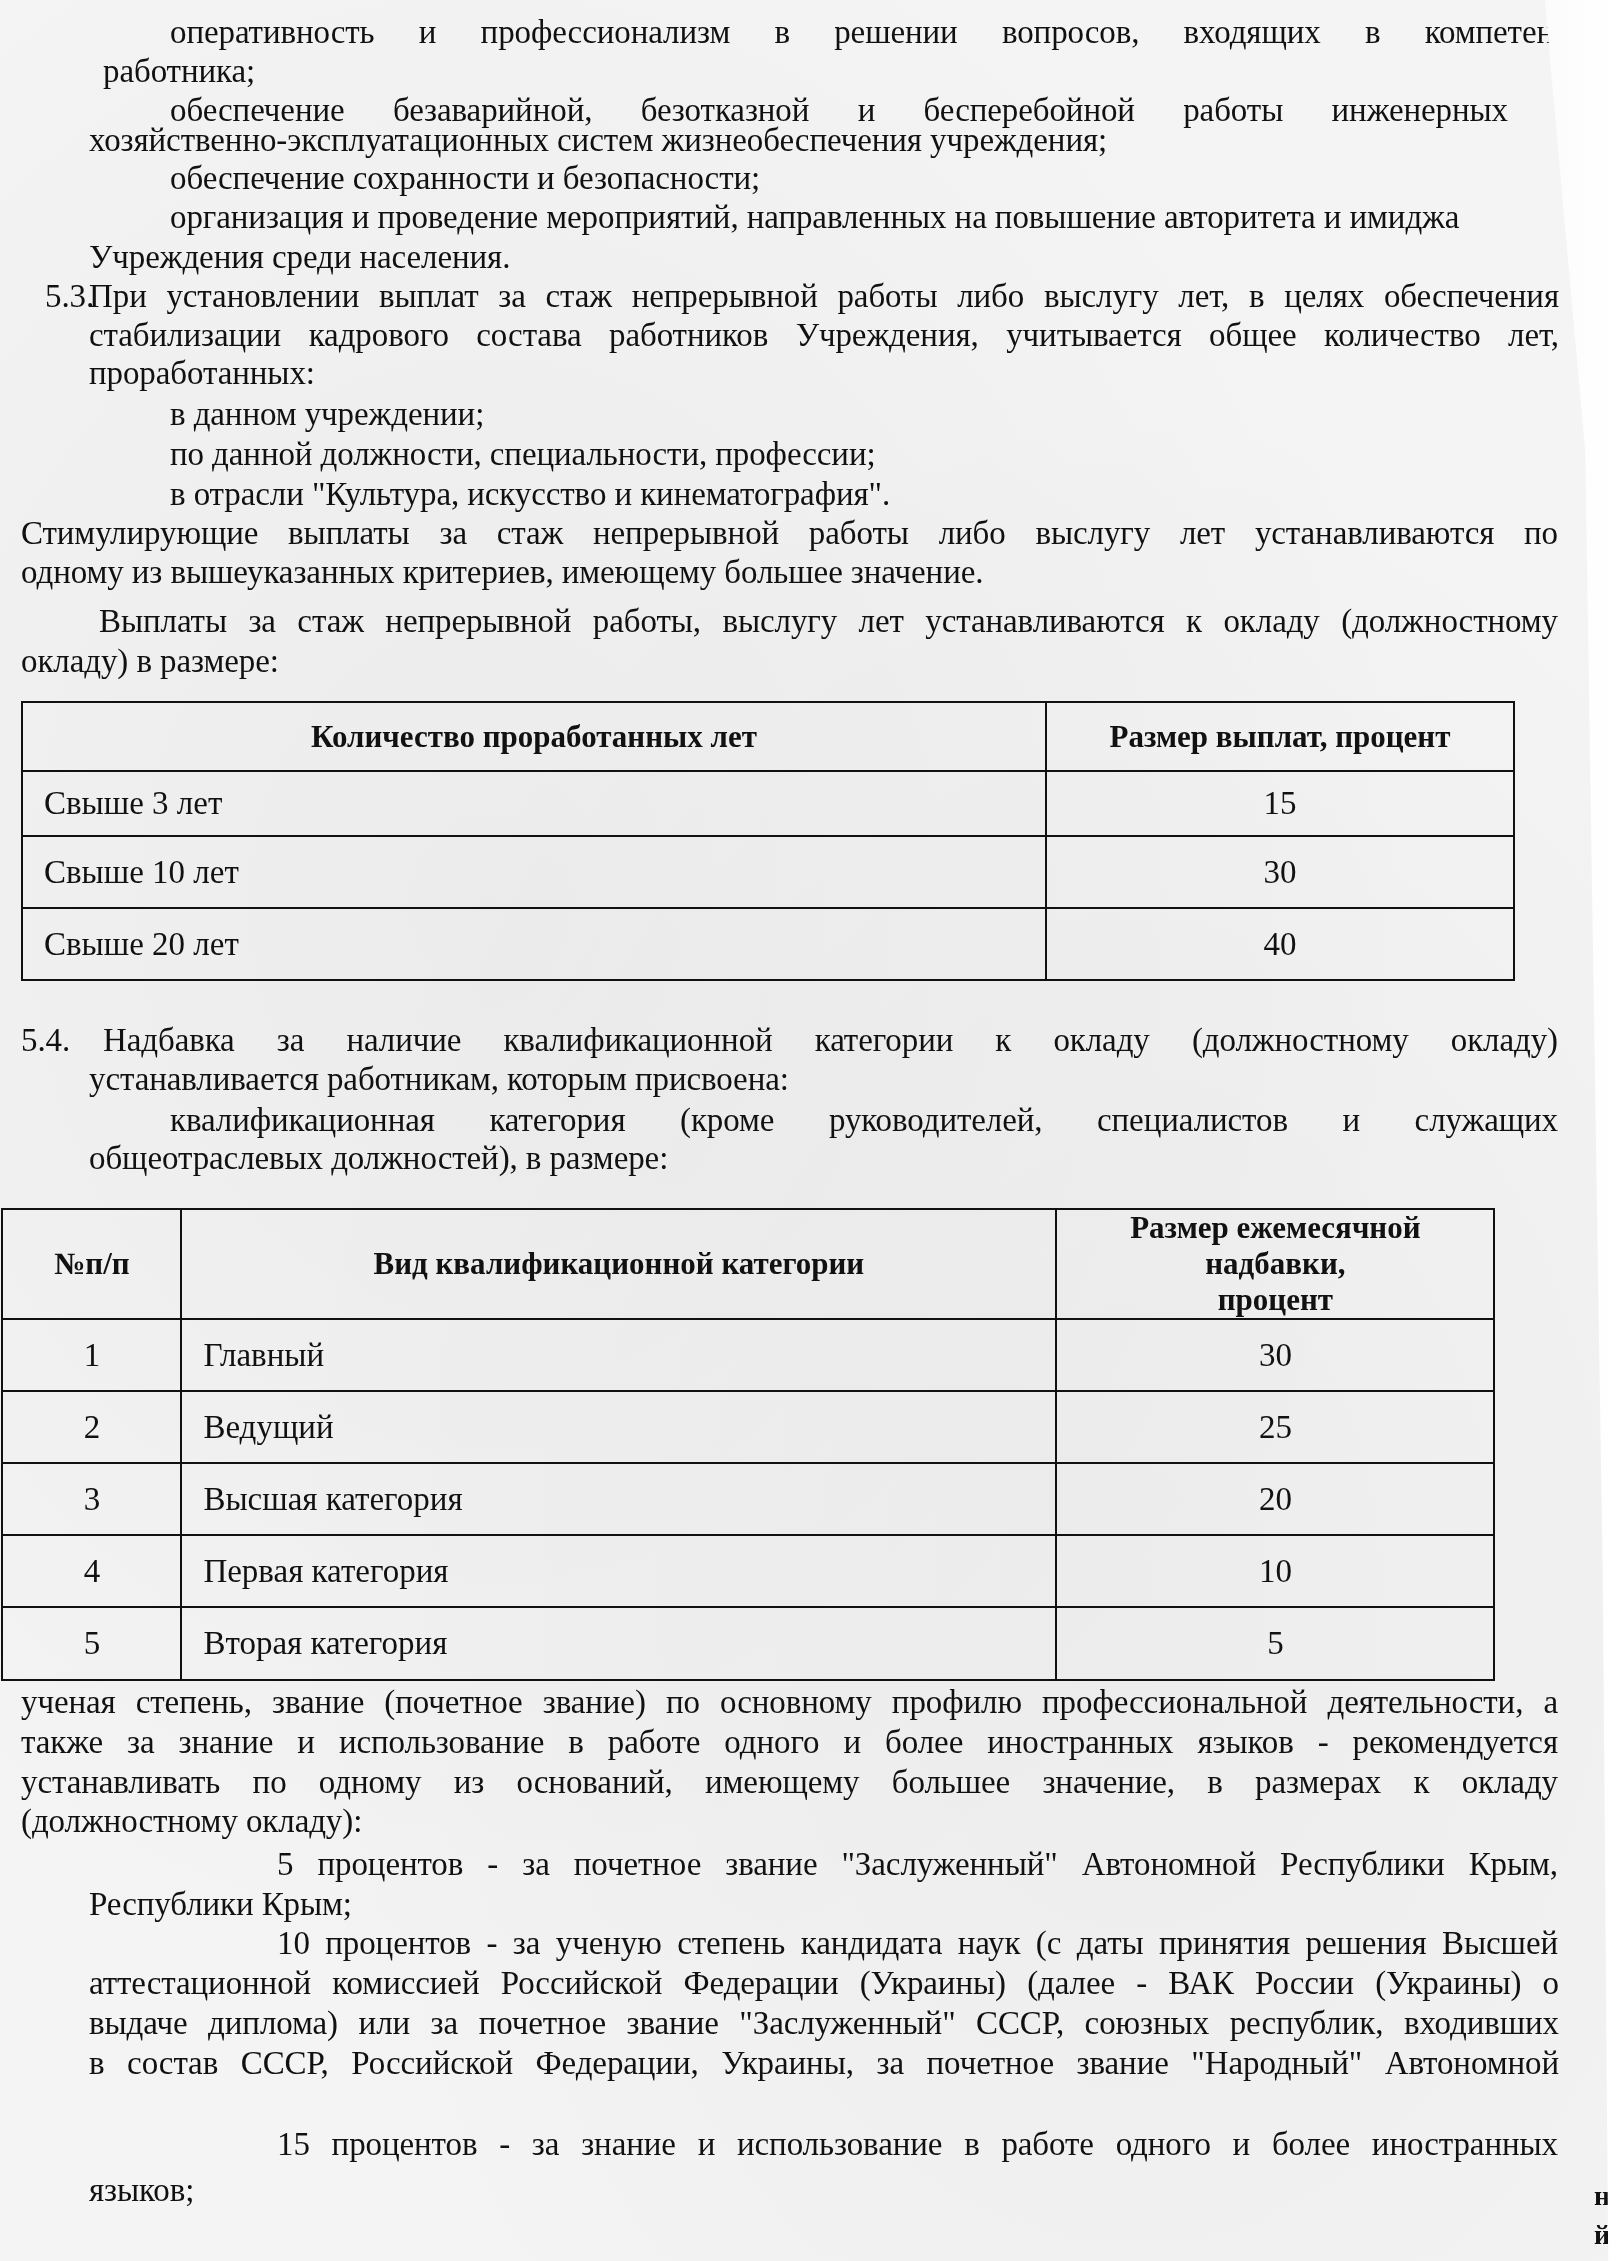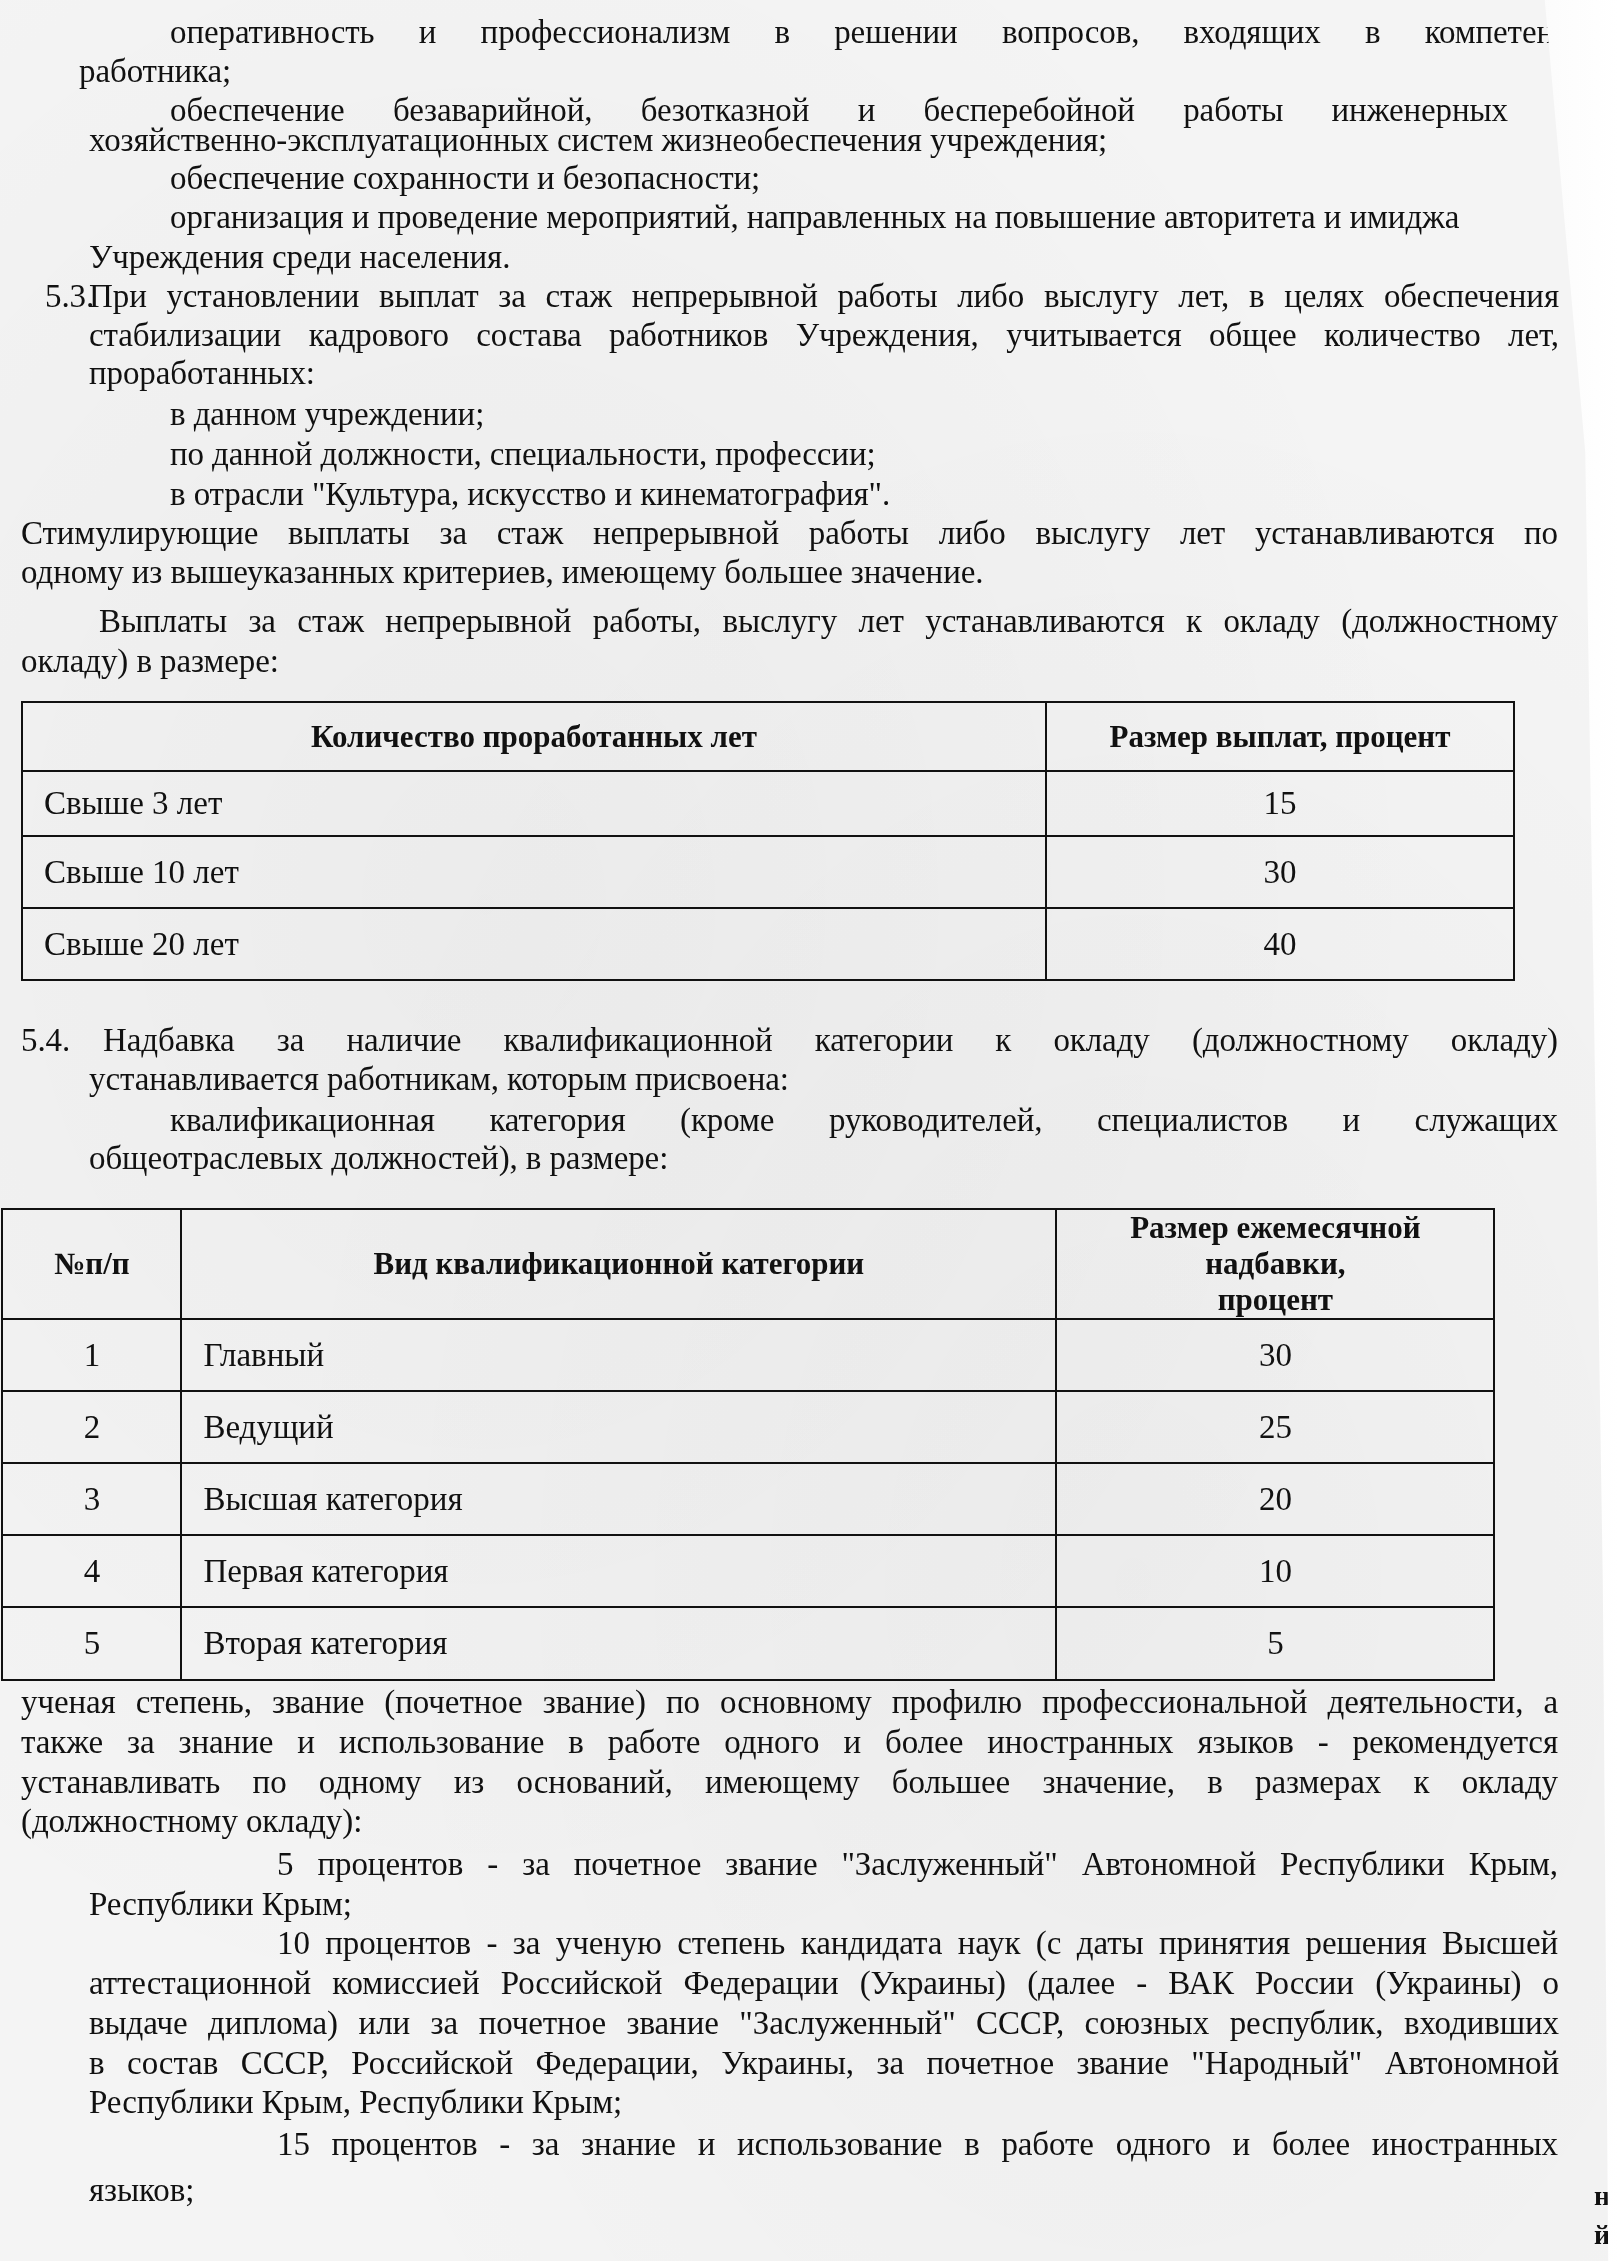--- a/index.html
+++ b/index.html
@@ -36,21 +36,21 @@
   table.grid th { font-weight: bold; text-align: center; font-size: 31px; }
   .c { text-align: center; }
   .edge-glyph { position: absolute; font-size: 28px; font-weight: bold; }
 </style>
 </head>
 <body>
 
 <div class="page">
 
   <div class="ln just" style="left:170px; top:14px; width:1384px;">оперативность и профессионализм в решении вопросов, входящих в компетен</div>
-  <div class="ln" style="left:79px; top:53px;">работника;</div>
+  <div class="ln" style="left:103px; top:53px;">работника;</div>
   <div class="ln just" style="left:170px; top:92px; width:1338px;">обеспечение безаварийной, безотказной и бесперебойной работы инженерных</div>
   <div class="ln" style="left:89px; top:122px;">хозяйственно-эксплуатационных систем жизнеобеспечения учреждения;</div>
   <div class="ln" style="left:170px; top:160px;">обеспечение сохранности и безопасности;</div>
   <div class="ln" style="left:170px; top:199px;">организация и проведение мероприятий, направленных на повышение авторитета и имиджа</div>
   <div class="ln" style="left:89px; top:239px;">Учреждения среди населения.</div>
 
   <div class="ln" style="left:21px; top:278px;margin-left:24px;">5.3.</div>
   <div class="ln just" style="left:89px; top:278px; width:1470px;">При установлении выплат за стаж непрерывной работы либо выслугу лет, в целях обеспечения</div>
   <div class="ln just" style="left:89px; top:317px; width:1470px;">стабилизации кадрового состава работников Учреждения, учитывается общее количество лет,</div>
   <div class="ln" style="left:89px; top:355px;">проработанных:</div>
@@ -135,21 +135,20 @@
   <div class="ln just" style="left:21px; top:1764px; width:1537px;">устанавливать по одному из оснований, имеющему большее значение, в размерах к окладу</div>
   <div class="ln" style="left:21px; top:1803px;">(должностному окладу):</div>
 
   <div class="ln just" style="left:277px; top:1846px; width:1281px;">5 процентов - за почетное звание "Заслуженный" Автономной Республики Крым,</div>
   <div class="ln" style="left:89px; top:1886px;">Республики Крым;</div>
 
   <div class="ln just" style="left:277px; top:1925px; width:1281px;">10 процентов - за ученую степень кандидата наук (с даты принятия решения Высшей</div>
   <div class="ln just" style="left:89px; top:1965px; width:1470px;">аттестационной комиссией Российской Федерации (Украины) (далее - ВАК России (Украины) о</div>
   <div class="ln just" style="left:89px; top:2005px; width:1470px;">выдаче диплома) или за почетное звание "Заслуженный" СССР, союзных республик, входивших</div>
   <div class="ln just" style="left:89px; top:2045px; width:1470px;">в состав СССР, Российской Федерации, Украины, за почетное звание "Народный" Автономной</div>
-  <div class="ln" style="left:89px; top:2084px;">Республики Крым, Республики Крым;</div>
 
   <div class="ln just" style="left:277px; top:2126px; width:1281px;">15 процентов - за знание и использование в работе одного и более иностранных</div>
   <div class="ln" style="left:89px; top:2172px;">языков;</div>
 
   <div class="edge-glyph" style="left:1594px; top:2180px;">н</div>
   <div class="edge-glyph" style="left:1594px; top:2219px;">й</div>
 
   <div class="fold"></div>
 </div>
 

